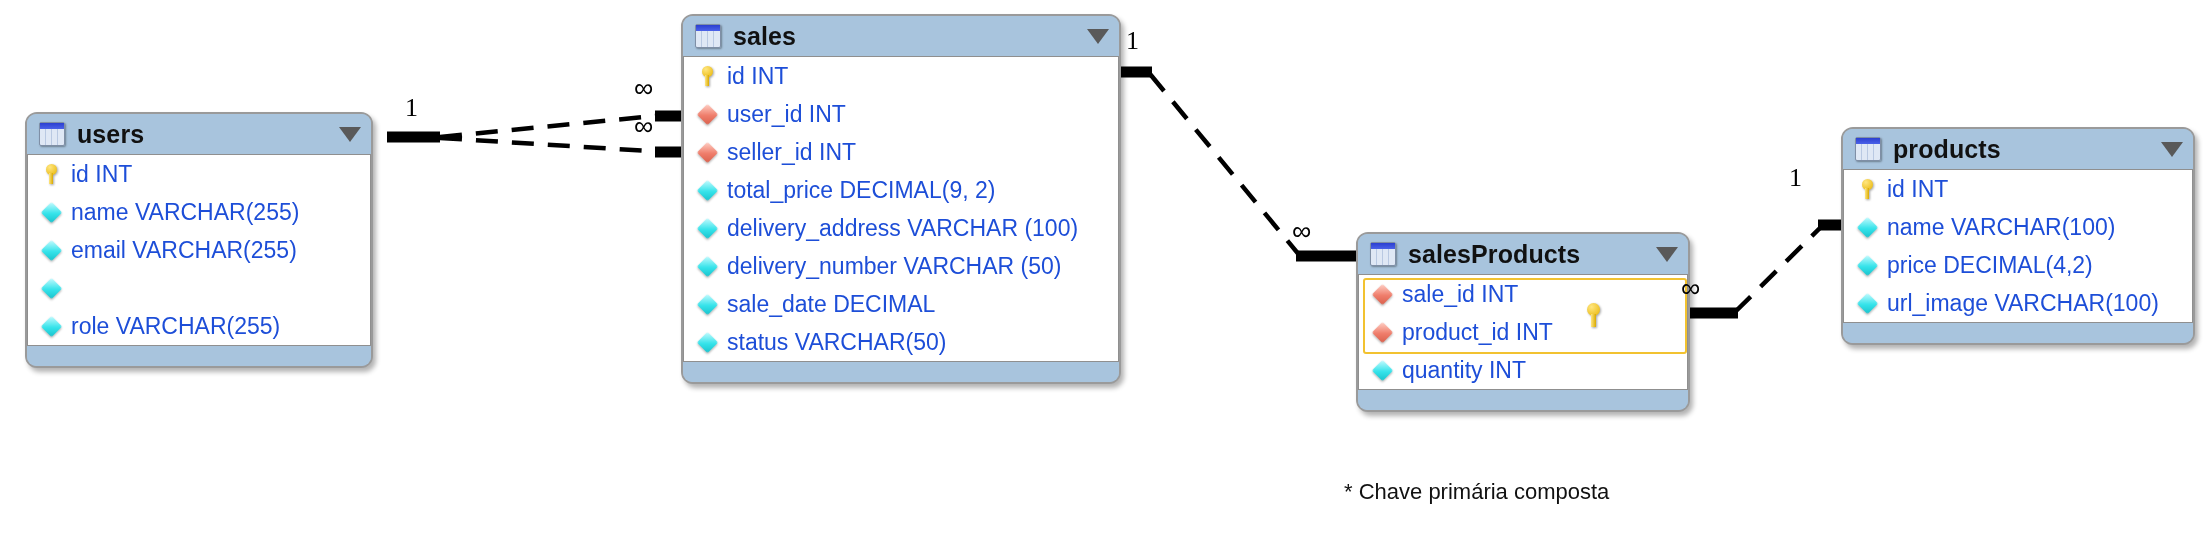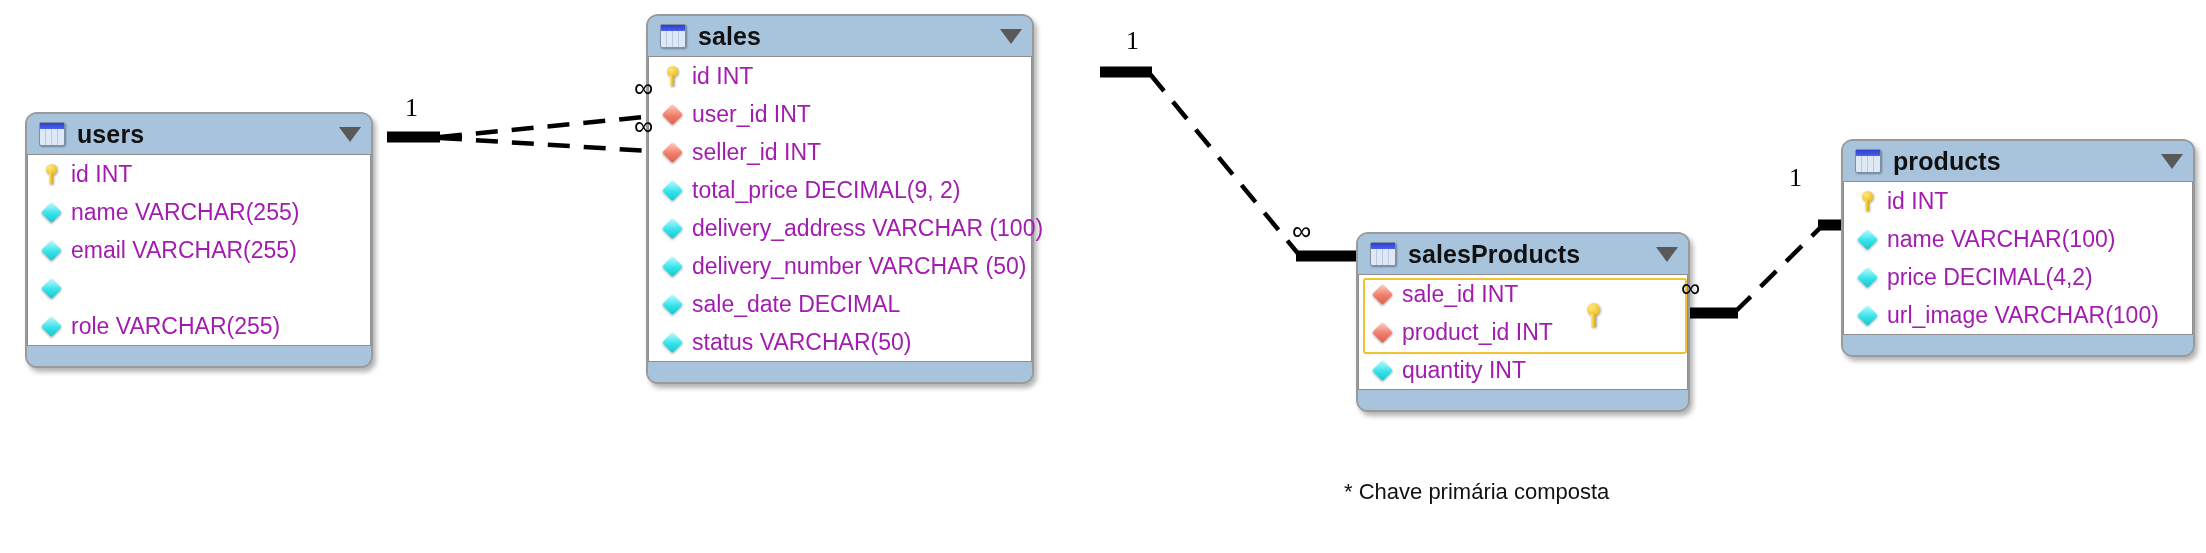--- a/index.html
+++ b/index.html
@@ -71,21 +71,21 @@
   }
   .ent-footer{height:20px;background:#a8c4dd;border-radius:0 0 9px 9px;}
 
   .field{
     display:flex;align-items:center;
     height:38px;
     padding-left:12px;
     white-space:nowrap;
     box-sizing:border-box;
   }
-  .fname{font-size:23px;color:#a21caf;line-height:1;}
+  .fname{font-size:23px;color:#1d4ed8;line-height:1;}
 
   
   .gly{width:22px;flex:0 0 22px;margin-right:9px;display:flex;justify-content:center;align-items:center;}
   .key{
     width:11px;height:20px;position:relative;display:block;
     filter:drop-shadow(1px 1px 1px rgba(0,0,0,.35));
   }
   .key::before{
     content:"";position:absolute;left:0;top:0;width:11px;height:11px;border-radius:50%;
     background:radial-gradient(circle at 35% 30%,#ffe680,#e8b400);
@@ -211,21 +211,21 @@
       <div class="field">
         <span class="gly">
             <i class="dia cyan"></i>
           </span>
         <span class="fname">role VARCHAR(255)</span>
       </div>
     </div>
     <div class="ent-footer"></div>
   </div>
 
-  <div class="entity" style="left:646px;top:14px;width:388px;">
+  <div class="entity" style="left:681px;top:14px;width:440px;">
     <div class="ent-header">
       <span class="tbl-icon"></span>
       <span class="ent-title">sales</span>
       <span class="caret"></span>
     </div>
     <div class="ent-body">
       <div class="field">
         <span class="gly">
             <i class="key"></i>
           </span>
@@ -308,21 +308,21 @@
       </div>
     </div>
     <div class="ent-footer"></div>
   </div>
 
   <div class="note" style="left:1344px;top:427px;">
     <div>* Chave primária composta</div>
     
   </div>
 
-  <div class="entity" style="left:1841px;top:139px;width:354px;">
+  <div class="entity" style="left:1841px;top:127px;width:354px;">
     <div class="ent-header">
       <span class="tbl-icon"></span>
       <span class="ent-title">products</span>
       <span class="caret"></span>
     </div>
     <div class="ent-body">
       <div class="field">
         <span class="gly">
             <i class="key"></i>
           </span>

